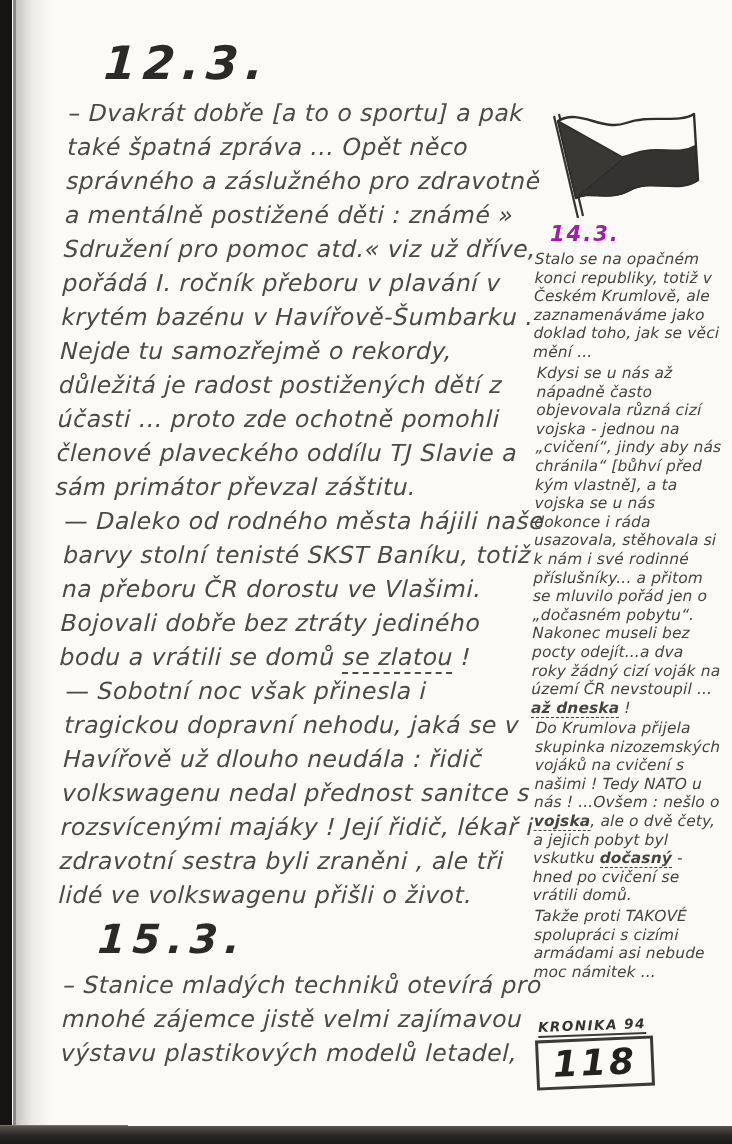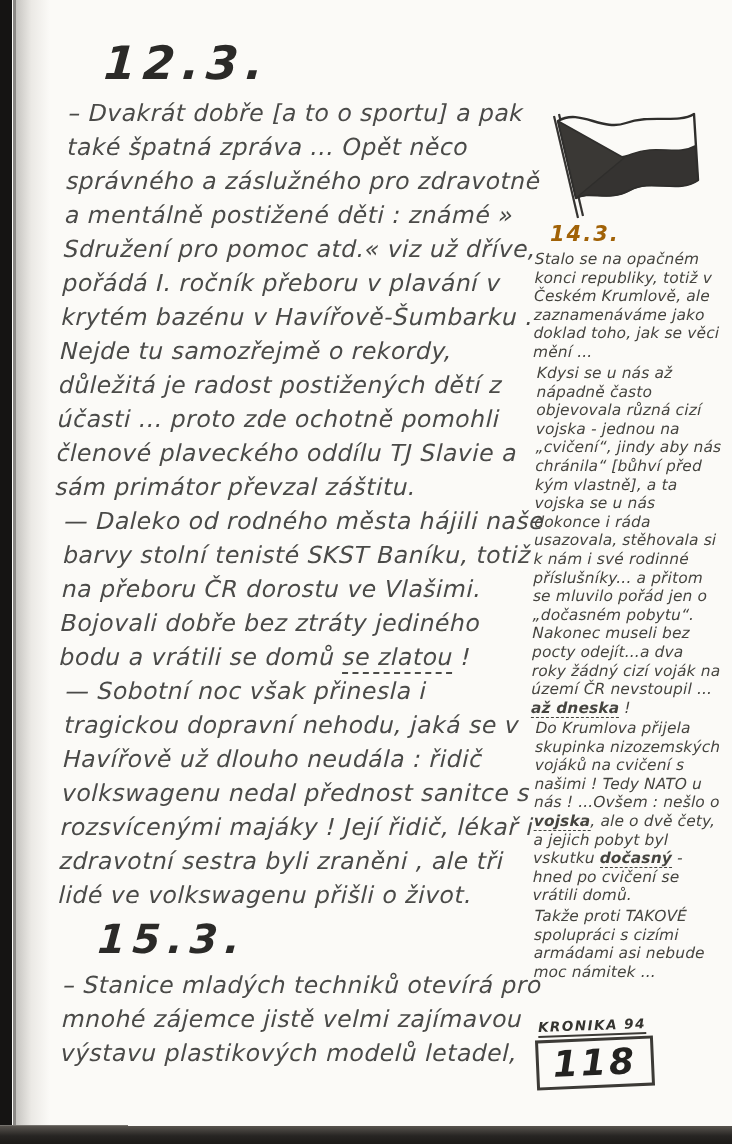--- a/index.html
+++ b/index.html
@@ -22,21 +22,21 @@
   .main-col{position:absolute;left:62px;top:36px;width:480px;}
   .date-heading{font-size:46px;font-weight:bold;font-style:italic;color:#2b2a28;
                 letter-spacing:7px;margin:0 0 6px 42px;transform:skewX(-4deg);}
   .date-heading.h2{font-size:40px;margin:4px 0 6px 36px;}
   .main-col p{margin:0;font-size:23.5px;line-height:34px;letter-spacing:0.5px;
               transform:skewX(-2deg);}
   .u-dash{border-bottom:2px dashed #4a4a48;padding-bottom:1px;}
 
   .side-col{position:absolute;left:534px;top:104px;width:190px;}
   .flag-wrap{margin-left:6px;height:118px;}
-  .side-date{font-size:21px;font-weight:bold;font-style:italic;color:#a16207;
+  .side-date{font-size:21px;font-weight:bold;font-style:italic;color:#a21caf;
              letter-spacing:2px;margin:0 0 4px 16px;}
   .side-col p{margin:0 0 2px 0;font-size:15.3px;line-height:18.6px;color:#45443f;
               letter-spacing:0.2px;transform:skewX(-1deg);}
   .u-dash-sm{border-bottom:1.5px dashed #45443f;font-weight:bold;}
 
   .kronika{display:inline-block;margin:34px 0 2px 4px;font-size:13.5px;font-weight:bold;
            font-style:italic;color:#34332f;letter-spacing:1.5px;
            border-bottom:2px solid #3c3a36;transform:rotate(-2deg);padding-bottom:1px;}
   .page-number-box{display:inline-block;border:3.5px solid #3c3a36;background:#fbfaf7;
                    transform:rotate(-2.5deg);padding:1px 14px 2px 14px;margin-left:2px;}

